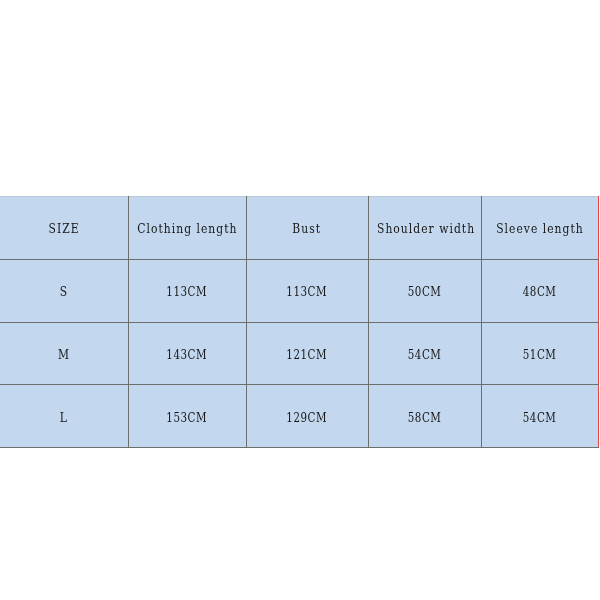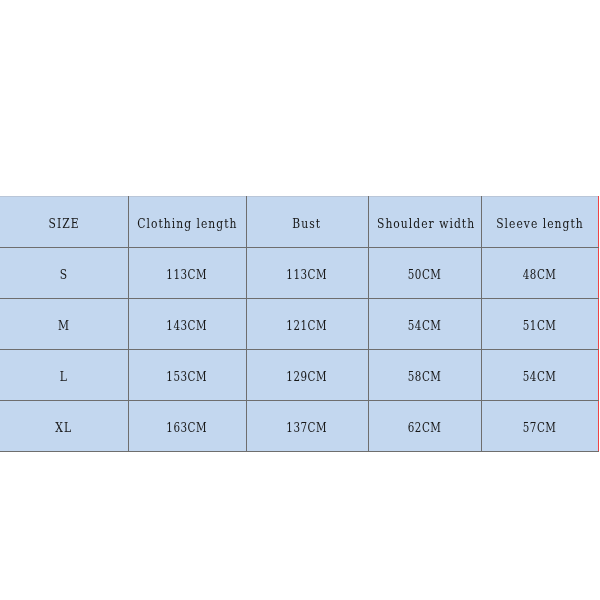--- a/index.html
+++ b/index.html
@@ -180,35 +180,18 @@
             <span class="cell-text">129CM</span>
           </td>
           <td class="value-cell">
             <span class="cell-text">58CM</span>
           </td>
           <td class="value-cell">
             <span class="cell-text">54CM</span>
           </td>
         </tr>
 
-        <tr>
-          <td class="size-cell">
-            <span class="cell-text">XL</span>
-          </td>
-          <td class="value-cell">
-            <span class="cell-text">163CM</span>
-          </td>
-          <td class="value-cell">
-            <span class="cell-text">137CM</span>
-          </td>
-          <td class="value-cell">
-            <span class="cell-text">62CM</span>
-          </td>
-          <td class="value-cell">
-            <span class="cell-text">57CM</span>
-          </td>
-        </tr>
 
       </tbody>
     </table>
   </div>
 
 </div>
 
 </body></html>

